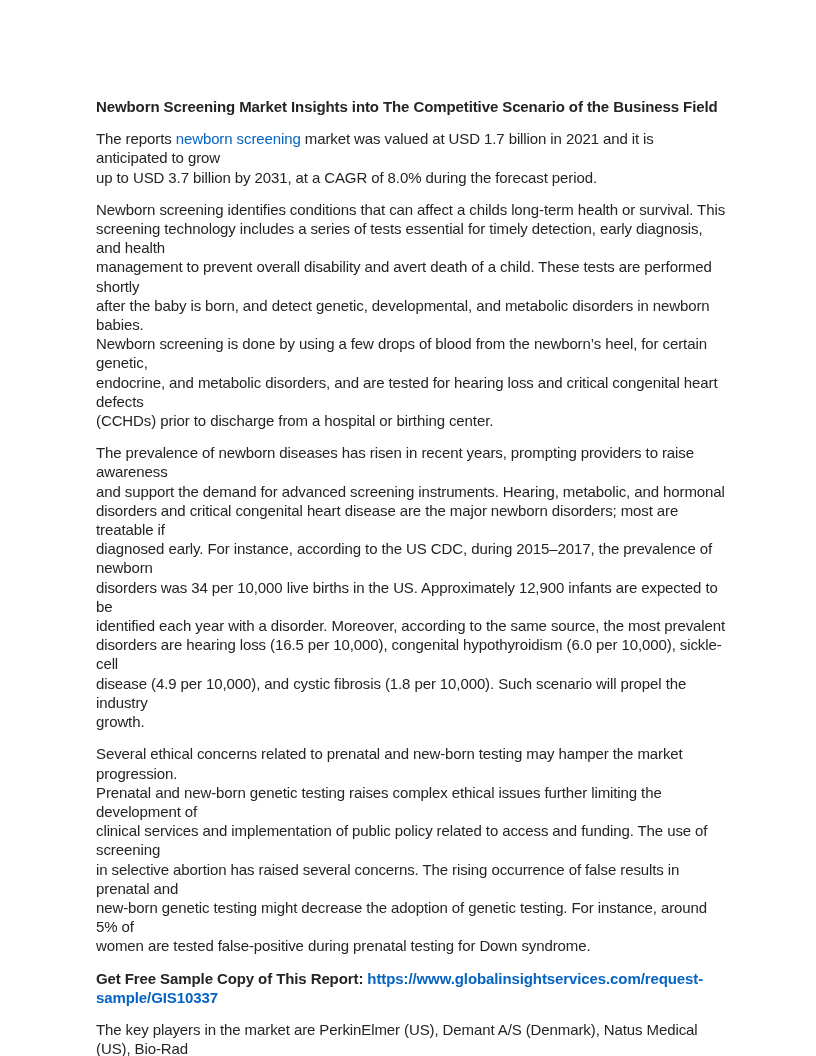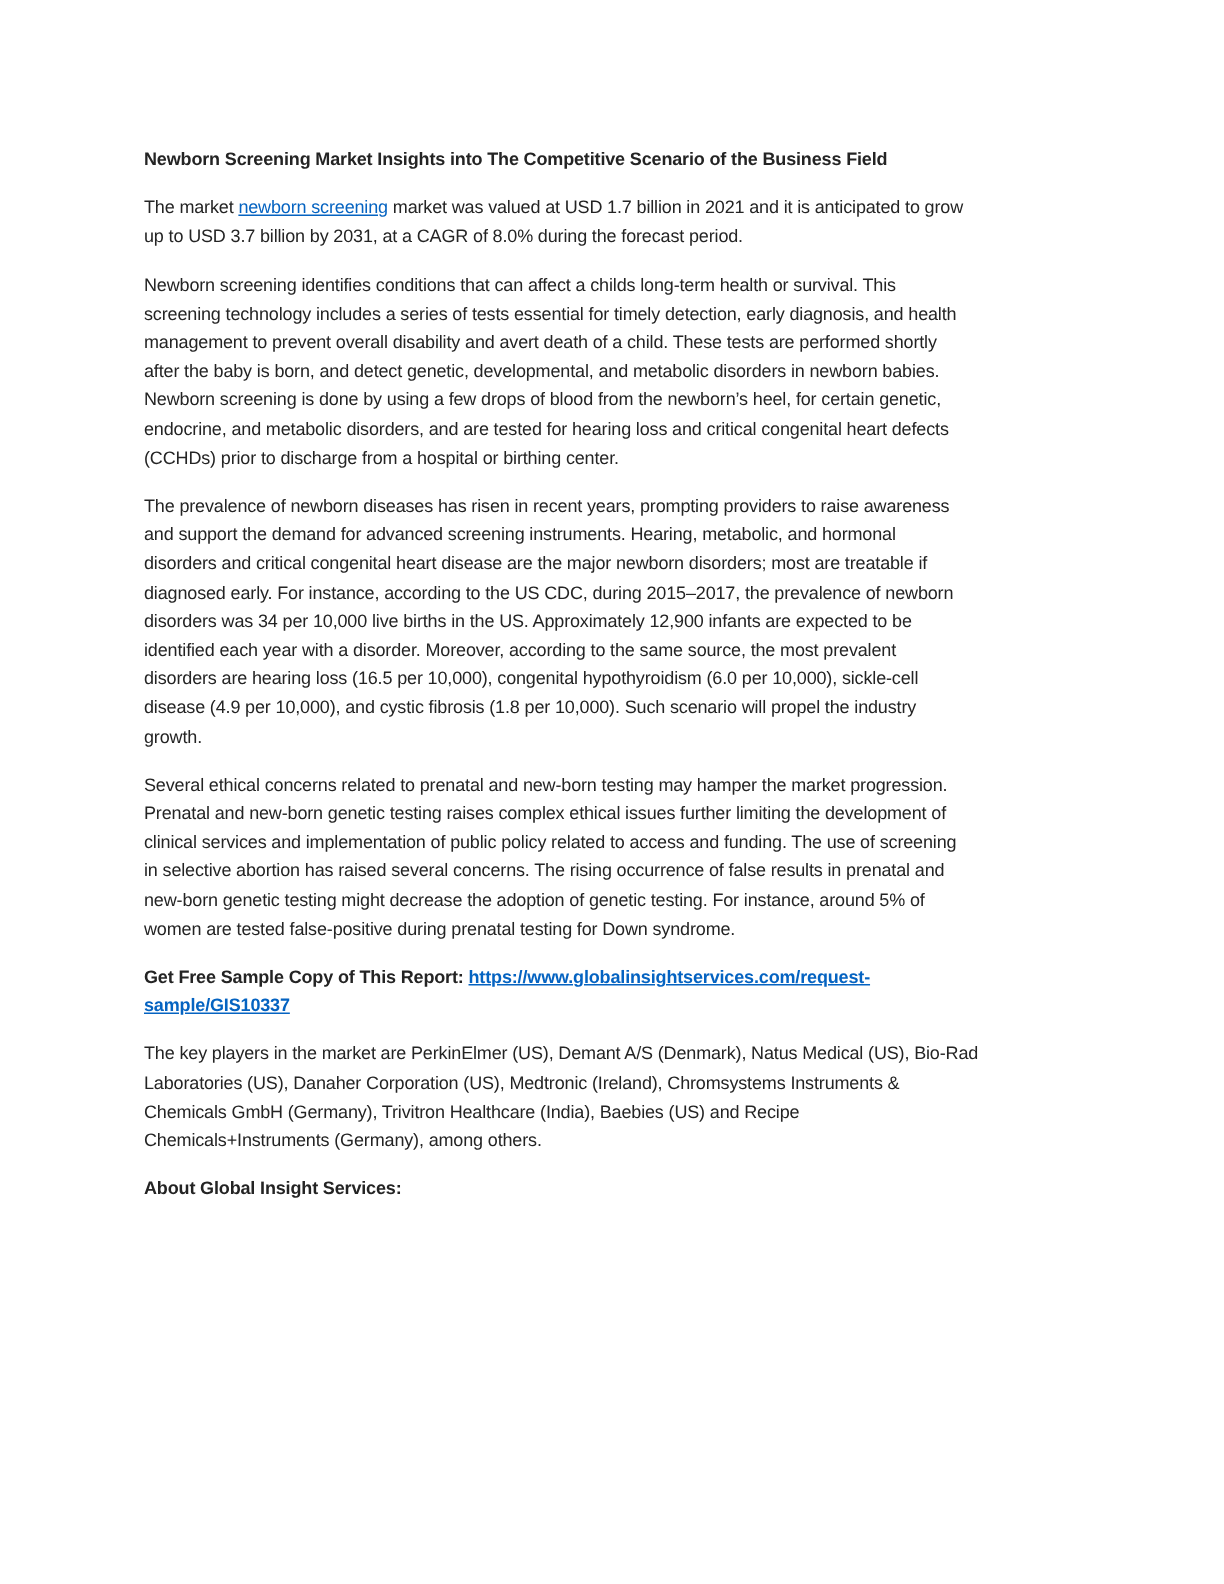--- a/index.html
+++ b/index.html
@@ -8,48 +8,47 @@
     background: #ffffff;
   }
   .page {
     position: relative;
     width: 816px;
     height: 1056px;
     box-sizing: border-box;
     background: var(--page_bg, #ffffff);
     padding: 97px 88px 0 96px;
     font-family: "Liberation Sans", "DejaVu Sans", sans-serif;
-    font-size: 12px;
+    font-size: 15px;
     line-height: 19.2px;
     letter-spacing: -0.1px;
     color: var(--text, #242424);
     overflow: hidden;
   }
   .page p {
     margin: 0 0 13px 0;
     max-width: 632px;
     white-space: pre-line;
   }
   .b { font-weight: bold; }
   a.doclink {
     color: var(--link, #0563C1);
-    text-decoration: underline;
     font-weight: inherit;
     cursor: pointer;
   }
 </style>
 </head>
 <body>
 
 <div class="page">
 
   <p class="b">Newborn Screening Market Insights into The Competitive Scenario of the Business Field</p>
 
 
-  <p><span>The market </span><a class="doclink">newborn screening</a><span> market was valued at USD 1.7 billion in 2021 and it is anticipated to grow
+  <p><span>The reports </span><a class="doclink">newborn screening</a><span> market was valued at USD 1.7 billion in 2021 and it is anticipated to grow
 up to USD 3.7 billion by 2031, at a CAGR of 8.0% during the forecast period.</span></p>
 
   <p>Newborn screening identifies conditions that can affect a childs long-term health or survival. This
 screening technology includes a series of tests essential for timely detection, early diagnosis, and health
 management to prevent overall disability and avert death of a child. These tests are performed shortly
 after the baby is born, and detect genetic, developmental, and metabolic disorders in newborn babies.
 Newborn screening is done by using a few drops of blood from the newborn’s heel, for certain genetic,
 endocrine, and metabolic disorders, and are tested for hearing loss and critical congenital heart defects
 (CCHDs) prior to discharge from a hospital or birthing center.</p>
 

